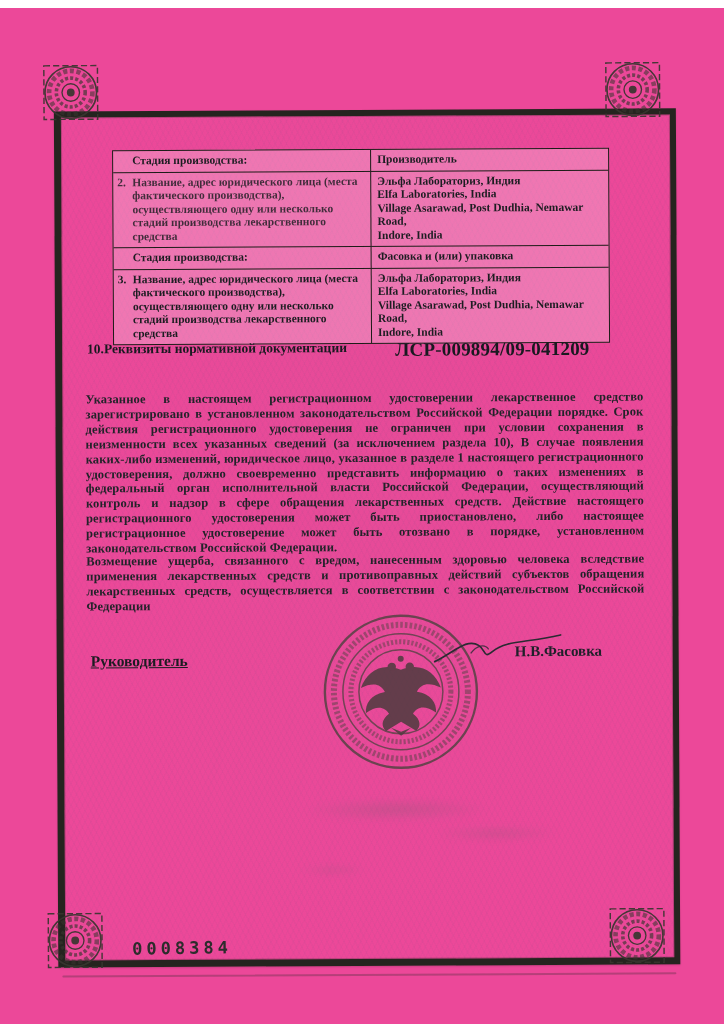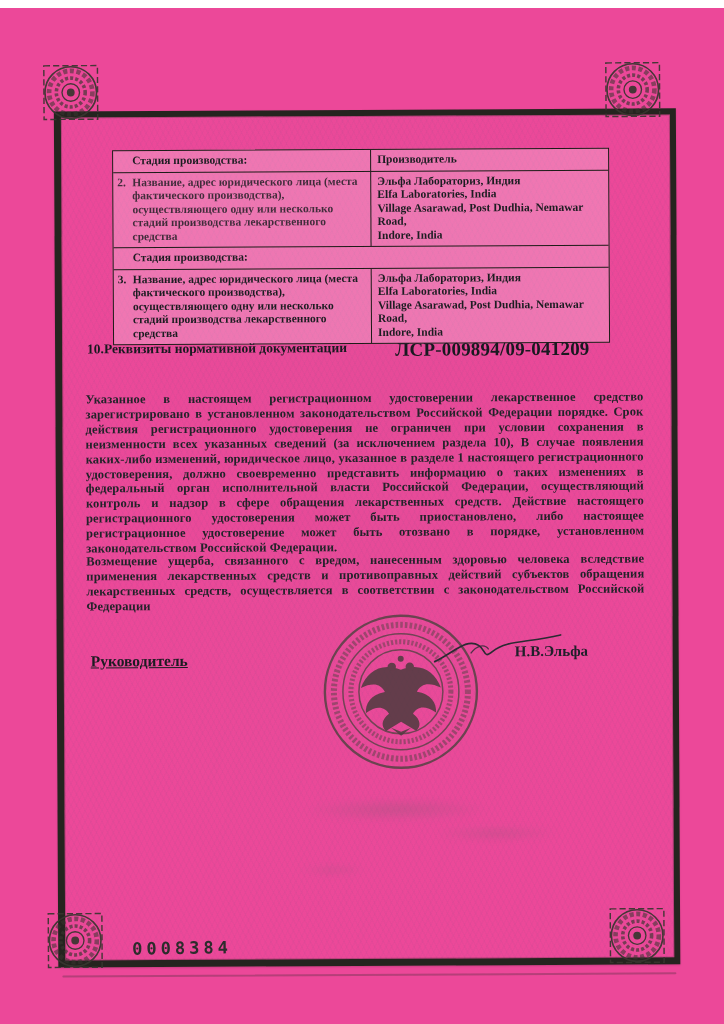--- a/index.html
+++ b/index.html
@@ -162,20 +162,21 @@
         <div class="cell-right">Эльфа Лабораториз, Индия
 Elfa Laboratories, India
 Village Asarawad, Post Dudhia, Nemawar Road,
 Indore, India</div>
       </div>
       <div class="prow small">
         <div class="cell-left">
           <span class="num"></span>
           <span class="lbl">Стадия производства:</span>
         </div>
+        <div class="cell-right">Фасовка и (или) упаковка</div>
       </div>
       <div class="prow big">
         <div class="cell-left">
           <span class="num">3.</span>
           <span class="lbl">Название, адрес юридического лица (места фактического производства), осуществляющего одну или несколько стадий производства лекарственного средства</span>
         </div>
         <div class="cell-right">Эльфа Лабораториз, Индия
 Elfa Laboratories, India
 Village Asarawad, Post Dudhia, Nemawar Road,
 Indore, India</div>
@@ -212,21 +213,21 @@
       </svg>
     </div>
 
     <div class="signature">
       <svg viewBox="0 0 132 48" width="132" height="48">
         <path d="M2 38 C 20 30, 34 14, 46 22 C 54 27, 50 36, 60 28 C 74 17, 92 20, 128 12" fill="none" stroke="#2b2b33" stroke-width="1.7" stroke-linecap="round"></path>
         <path d="M38 30 C 44 22, 52 20, 56 26" fill="none" stroke="#2b2b33" stroke-width="1.3" opacity=".8"></path>
       </svg>
     </div>
 
-    <div class="signatory">Н.В.Эльфа</div>
+    <div class="signatory">Н.В.Фасовка</div>
 
     <div class="smudge sm1"></div>
     <div class="smudge sm2"></div>
     <div class="smudge sm3"></div>
 
     <div class="serial">0008384</div>
 
   </div>
 </div>
 

